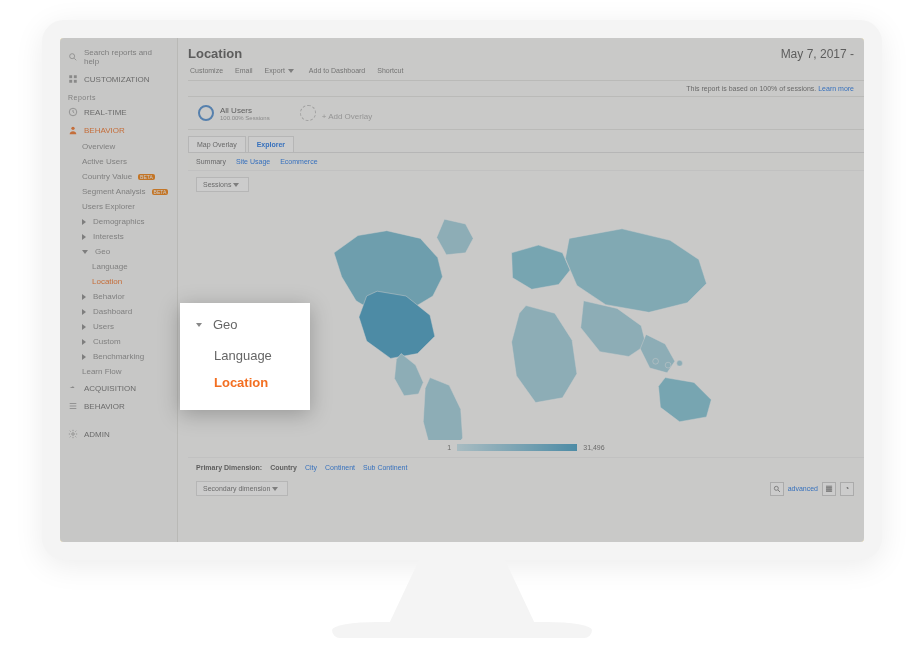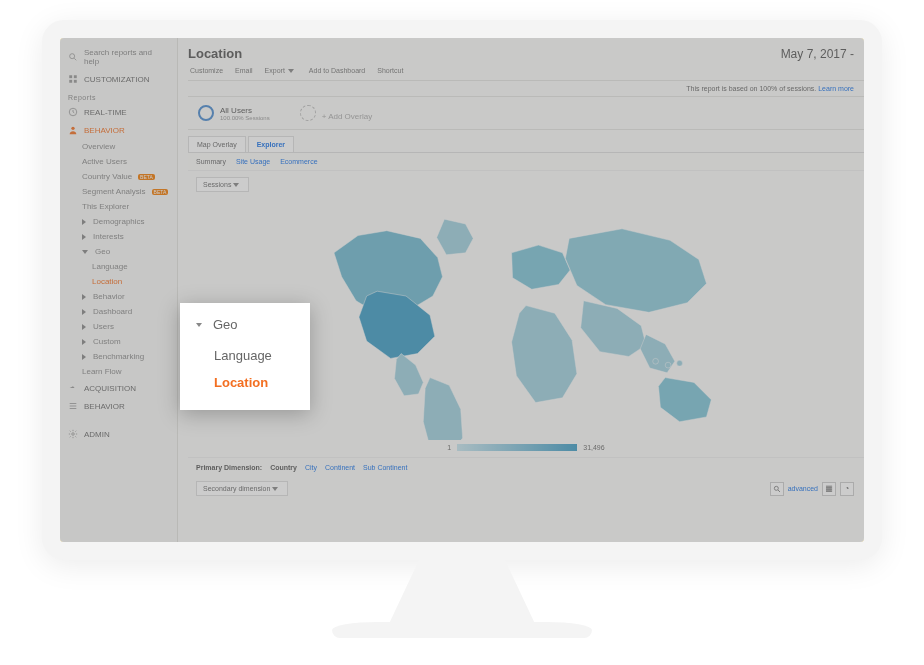--- a/index.html
+++ b/index.html
@@ -106,21 +106,21 @@
         </div>
       <div class="s-sub">
           <span>Country Value</span>
           <span class="badge">BETA</span>
         </div>
       <div class="s-sub">
           <span>Segment Analysis</span>
           <span class="badge">BETA</span>
         </div>
       <div class="s-sub">
-          <span>This Explorer</span>
+          <span>Users Explorer</span>
         </div>
       <div class="s-sub">
           <span class="tri r"></span>
           <span>Demographics</span>
         </div>
       <div class="s-sub">
           <span class="tri r"></span>
           <span>Interests</span>
         </div>
       <div class="s-sub">

